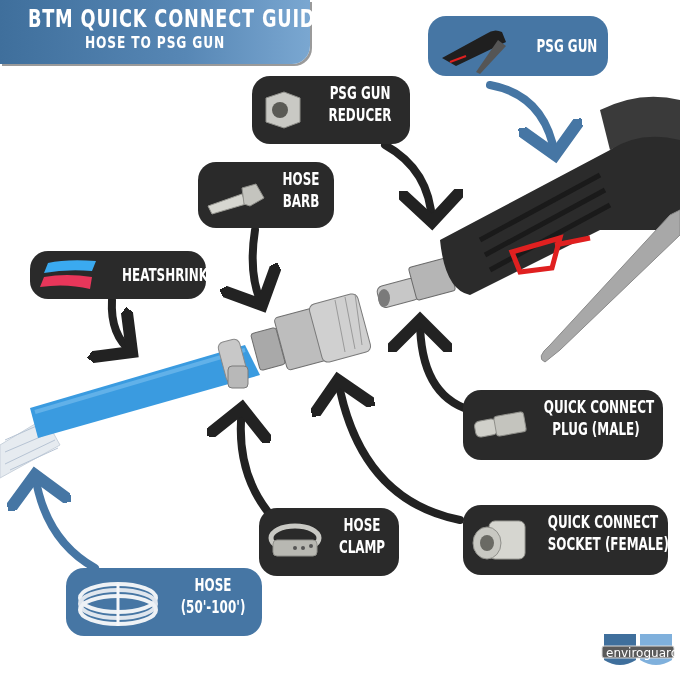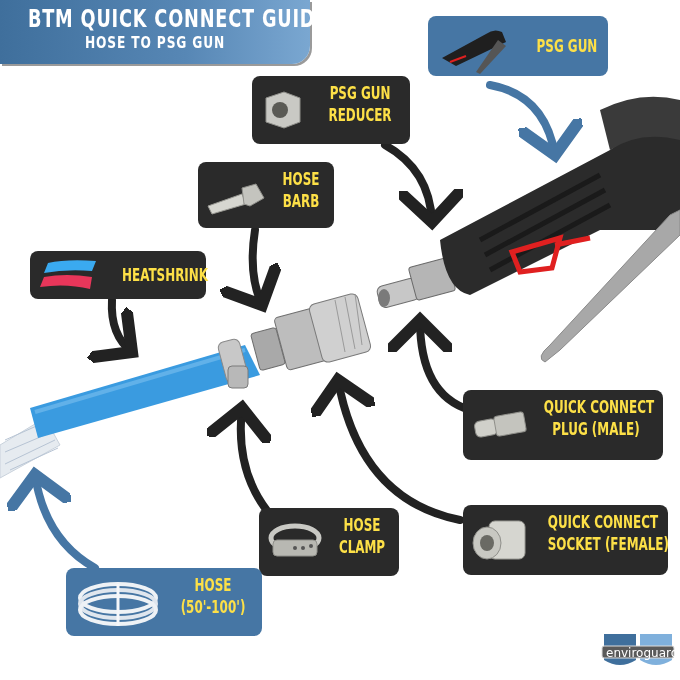--- a/index.html
+++ b/index.html
@@ -4,21 +4,21 @@
 <style>
   html, body { margin:0; padding:0; }
   body { width:680px; height:680px; background:#ffffff; position:relative; overflow:hidden;
          font-family:"DejaVu Sans Condensed","DejaVu Sans", sans-serif; }
   .abs { position:absolute; }
   .title-banner { left:0; top:0; width:310px; height:64px;
     background:linear-gradient(90deg,#3f6f9c 0%,#5787b5 60%,#7aa7d1 100%);
     border-bottom-right-radius:18px; box-shadow:2px 2px 0 #9a9a9a; color:#fff; text-align:center; }
   .title-main { font-weight:bold; font-size:24px; letter-spacing:1px; margin-top:5px; transform:scaleX(0.82); transform-origin:center; white-space:nowrap; }
   .title-sub { font-weight:bold; font-size:16px; letter-spacing:1px; margin-top:0px; transform:scaleX(0.85); white-space:nowrap; }
-  .bubble { position:absolute; border-radius:8px; color:#fde047; display:flex; align-items:center; }
+  .bubble { position:absolute; border-radius:18px; color:#ffffff; display:flex; align-items:center; }
   .dark { background:#2a2a2a; }
   .blue { background:#4676a4; }
   .label { font-weight:bold; font-size:17px; line-height:1.3; text-align:center; transform:scaleX(0.78); white-space:nowrap; }
   svg { position:absolute; left:0; top:0; }
 </style>
 </head>
 <body>
 
 <div class="abs title-banner">
   <div class="title-main">BTM QUICK CONNECT GUIDE</div>

